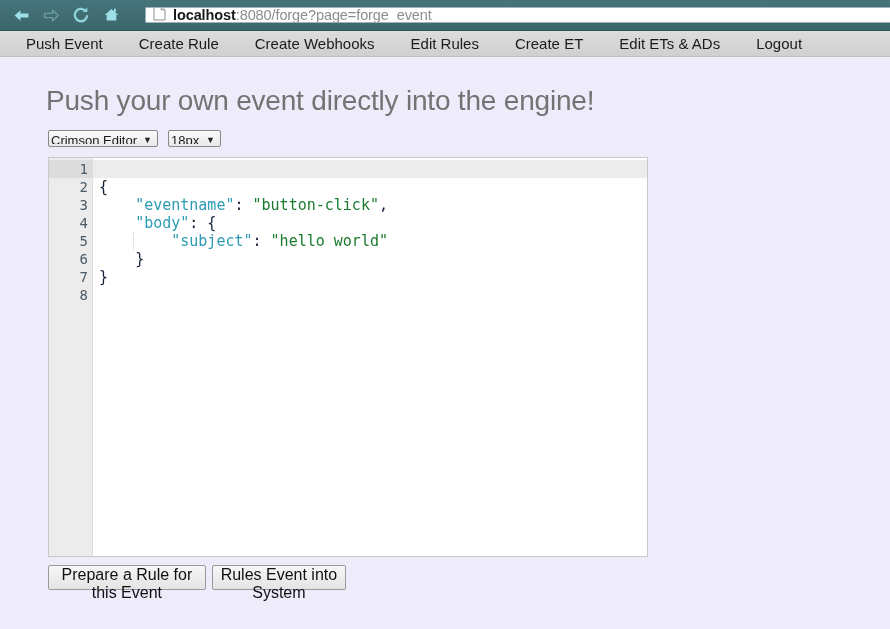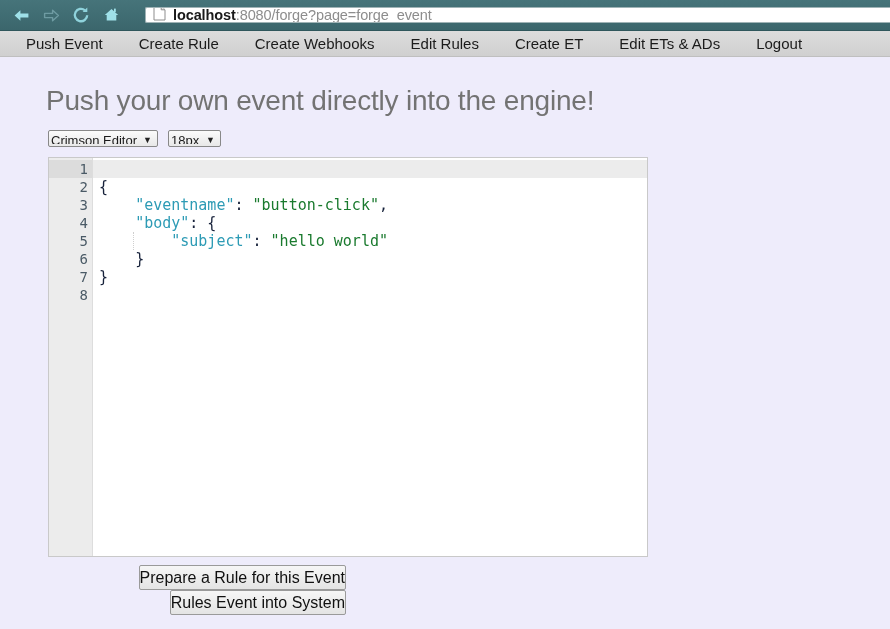--- a/index.html
+++ b/index.html
@@ -207,23 +207,23 @@
     border-left: 1px dotted #cfcfcf;
   }
   .tok-key    { color: #2d9bb5; }
   .tok-string { color: #1a7a2e; }
   .tok-punc   { color: #16213a; }
 
   
   #buttons {
     margin: 8px 0 0 48px;
     display: flex;
-    flex-direction: column;
+    flex-direction: row;
+    gap: 6px;
     width: 298px;
-    align-items: flex-end;
   }
   .bigbtn {
     font-family: "Liberation Sans", sans-serif;
     font-size: 16px;
     color: #101010;
     height: 25px;
     background: linear-gradient(180deg, #f6f6f6 0%, #e4e4e4 100%);
     border: 1px solid #9a9a9a;
     border-radius: 2px;
     cursor: pointer;

